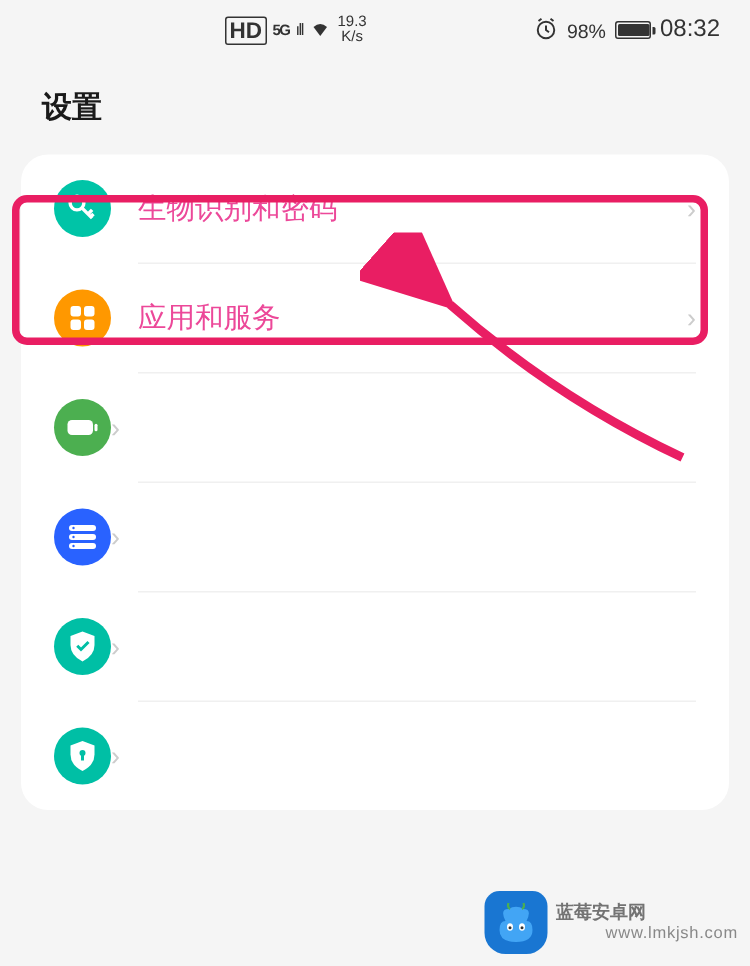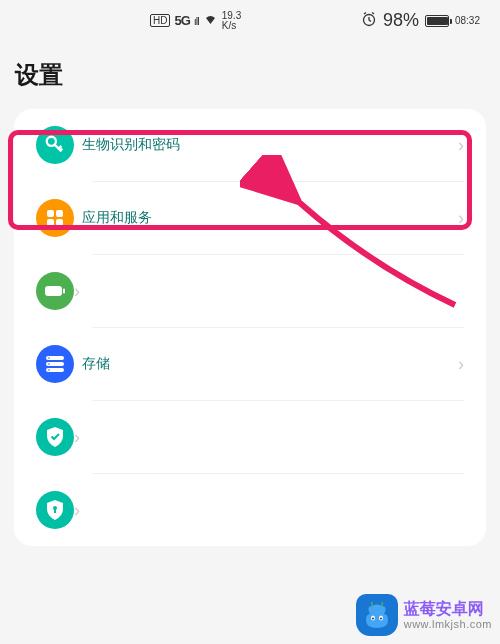--- a/index.html
+++ b/index.html
@@ -28,42 +28,42 @@
       align-items: center;
       gap: 4px;
       margin-left: 130px;
     }
     .status-right {
       display: flex;
       align-items: center;
       gap: 6px;
     }
     .hd-badge {
-      font-size: 10px;
+      font-size: 15px;
       border: 1px solid #333;
       padding: 0 2px;
       border-radius: 2px;
-      font-weight: normal;
+      font-weight: bold;
     }
     .signal-icon {
       font-size: 11px;
       letter-spacing: -1px;
     }
     .net-speed {
       font-size: 10px;
       line-height: 1;
       display: flex;
       flex-direction: column;
-      align-items: flex-start;
+      align-items: center;
     }
     .alarm-icon {
       font-size: 14px;
     }
     .battery-pct {
-      font-size: 18px;
+      font-size: 13px;
     }
     .battery-icon {
       display: inline-block;
       width: 24px;
       height: 12px;
       border: 1.5px solid #333;
       border-radius: 2px;
       position: relative;
     }
     .battery-icon::after {
@@ -79,27 +79,27 @@
     .battery-fill {
       position: absolute;
       left: 1px;
       top: 1px;
       bottom: 1px;
       width: 95%;
       background: #333;
       border-radius: 1px;
     }
     .time {
-      font-size: 10px;
+      font-size: 16px;
     }
     .page-title {
-      font-size: 24px;
+      font-size: 20px;
       font-weight: 600;
       color: #1a1a1a;
-      padding: 20px 15px 18px;
+      padding: 20px 28px 18px;
     }
     .card {
       background: #fff;
       margin: 0 14px;
       border-radius: 18px;
       overflow: hidden;
     }
     .list-item {
       display: flex;
       align-items: center;
@@ -115,23 +115,23 @@
     .item-icon {
       width: 38px;
       height: 38px;
       border-radius: 50%;
       display: flex;
       align-items: center;
       justify-content: center;
       flex-shrink: 0;
     }
     .item-label {
-      font-size: 14px;
-      color: #0f766e;
-      margin-left: 8px;
+      font-size: 19px;
+      color: #ec4899;
+      margin-left: 18px;
       flex: 1;
     }
     .chevron {
       color: #ccc;
       font-size: 18px;
     }
     .highlight-box {
       position: absolute;
       border: 5px solid #e91e63;
       border-radius: 10px;
@@ -166,37 +166,38 @@
       justify-content: center;
       font-size: 22px;
       position: relative;
     }
     .wm-text {
       display: flex;
       flex-direction: column;
       line-height: 1.2;
     }
     .wm-title {
-      font-size: 16px;
+      font-size: 12px;
       font-weight: 700;
-      color: #8b5cf6;
+      color: #737373;
     }
     .wm-url {
       font-size: 11px;
       color: #888;
       letter-spacing: 0.5px;
+      margin-left: 33px;
     }
   </style>
 </head>
 <body>
 
 <div class="status-bar">
   <div class="status-left">
     <span class="hd-badge">HD</span>
-    <span class="signal-icon" style="font-size:13px;font-weight:bold;">5G</span>
+    <span class="signal-icon" style="font-size:10px;font-weight:bold;">5G</span>
     <span class="signal-icon">ıll</span>
     <span>
       <svg width="15" height="12" viewBox="0 0 15 12">
           <path d="M7.5 11 L3 5 Q7.5 1 12 5 Z" fill="#333"></path>
         </svg>
     </span>
     <span class="net-speed">
       <span>19.3</span>
       <span>K/s</span>
     </span>
@@ -262,21 +263,20 @@
     <div class="item-icon" style="background:#2962ff">
       <svg width="22" height="20" viewBox="0 0 22 20" fill="#fff">
           <rect x="2" y="2" width="18" height="4" rx="2"></rect>
           <rect x="2" y="8" width="18" height="4" rx="2"></rect>
           <rect x="2" y="14" width="18" height="4" rx="2"></rect>
           <circle cx="5" cy="4" r="0.8" fill="#2962ff"></circle>
           <circle cx="5" cy="10" r="0.8" fill="#2962ff"></circle>
           <circle cx="5" cy="16" r="0.8" fill="#2962ff"></circle>
         </svg>
     </div>
-    <span class="item-label">存储</span>
     <span class="chevron">›</span>
   </div>
   <div class="divider"></div>
 
   <div class="list-item">
     <div class="item-icon" style="background:#00bfa5">
       <svg width="20" height="22" viewBox="0 0 20 22" fill="#fff">
           <path d="M10 1 L18 4 V10 Q18 17 10 21 Q2 17 2 10 V4 Z"></path>
           <path d="M6.5 10.5 L9 13 L14 8" stroke="#00bfa5" stroke-width="2" fill="none"></path>
         </svg>

